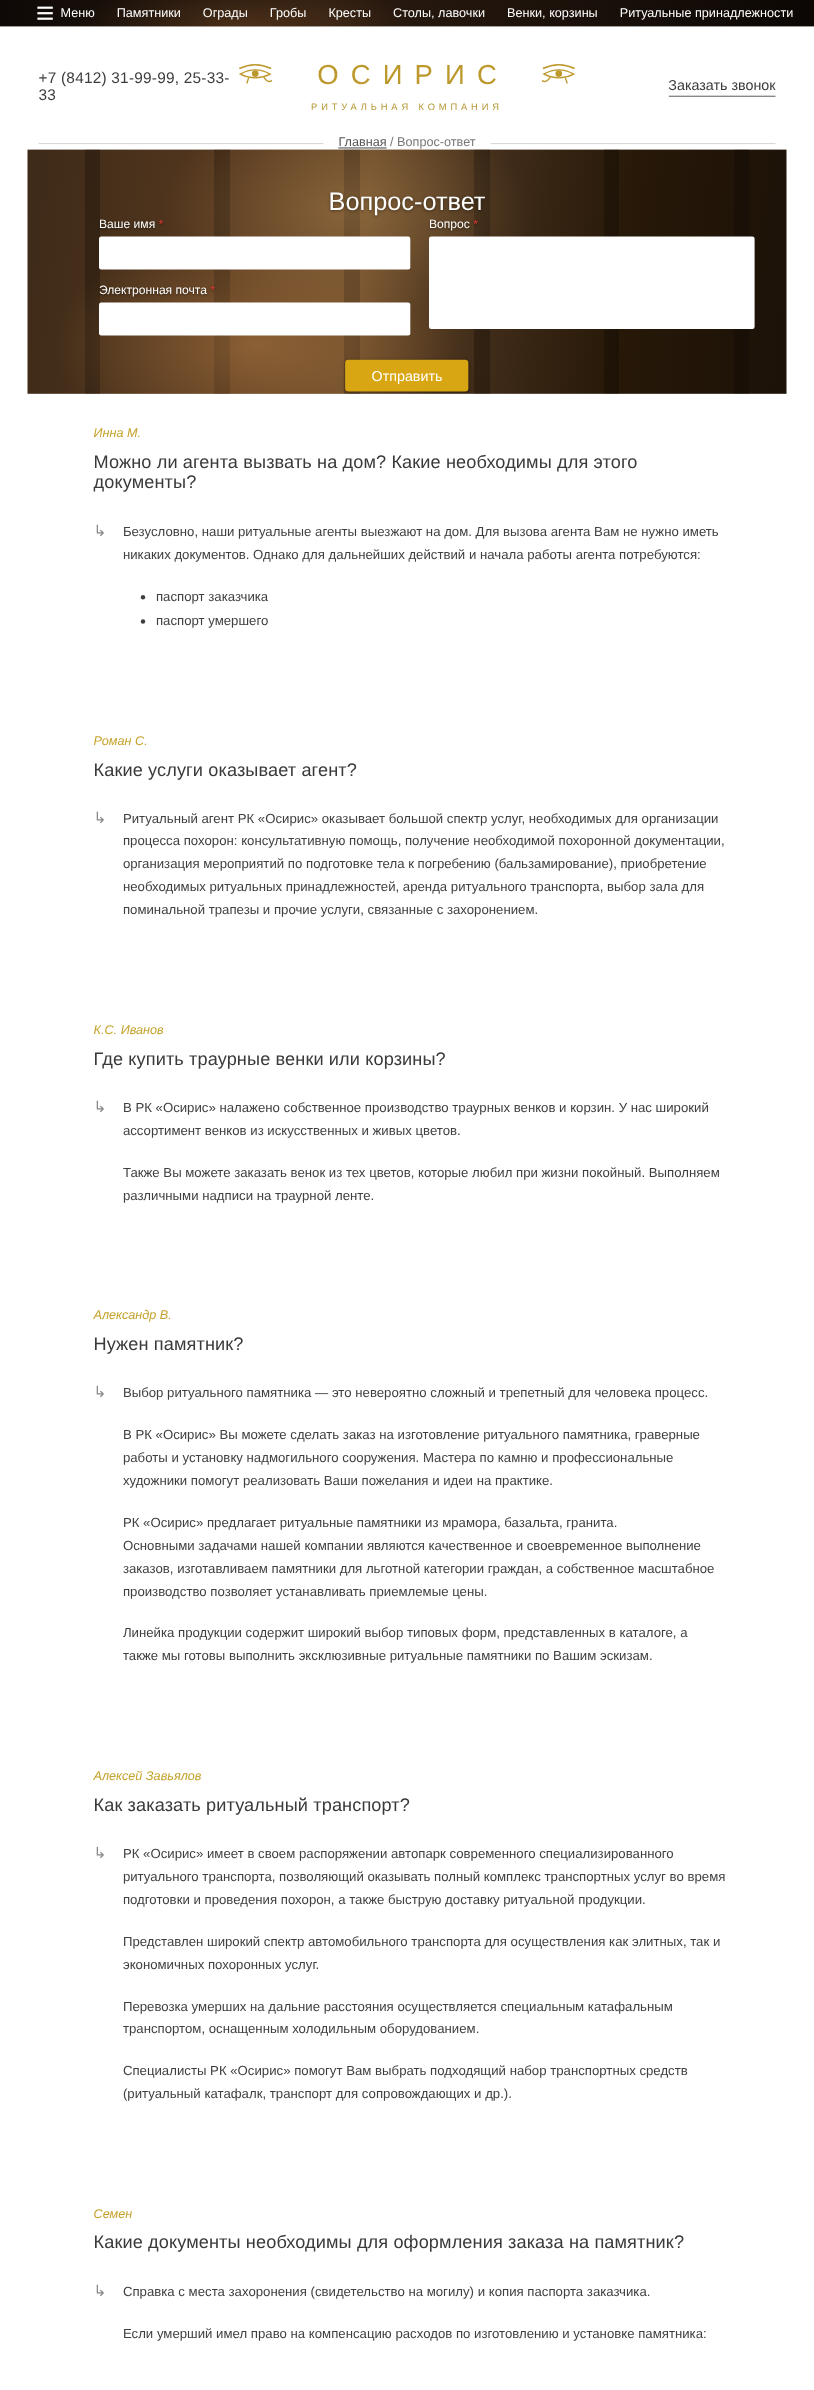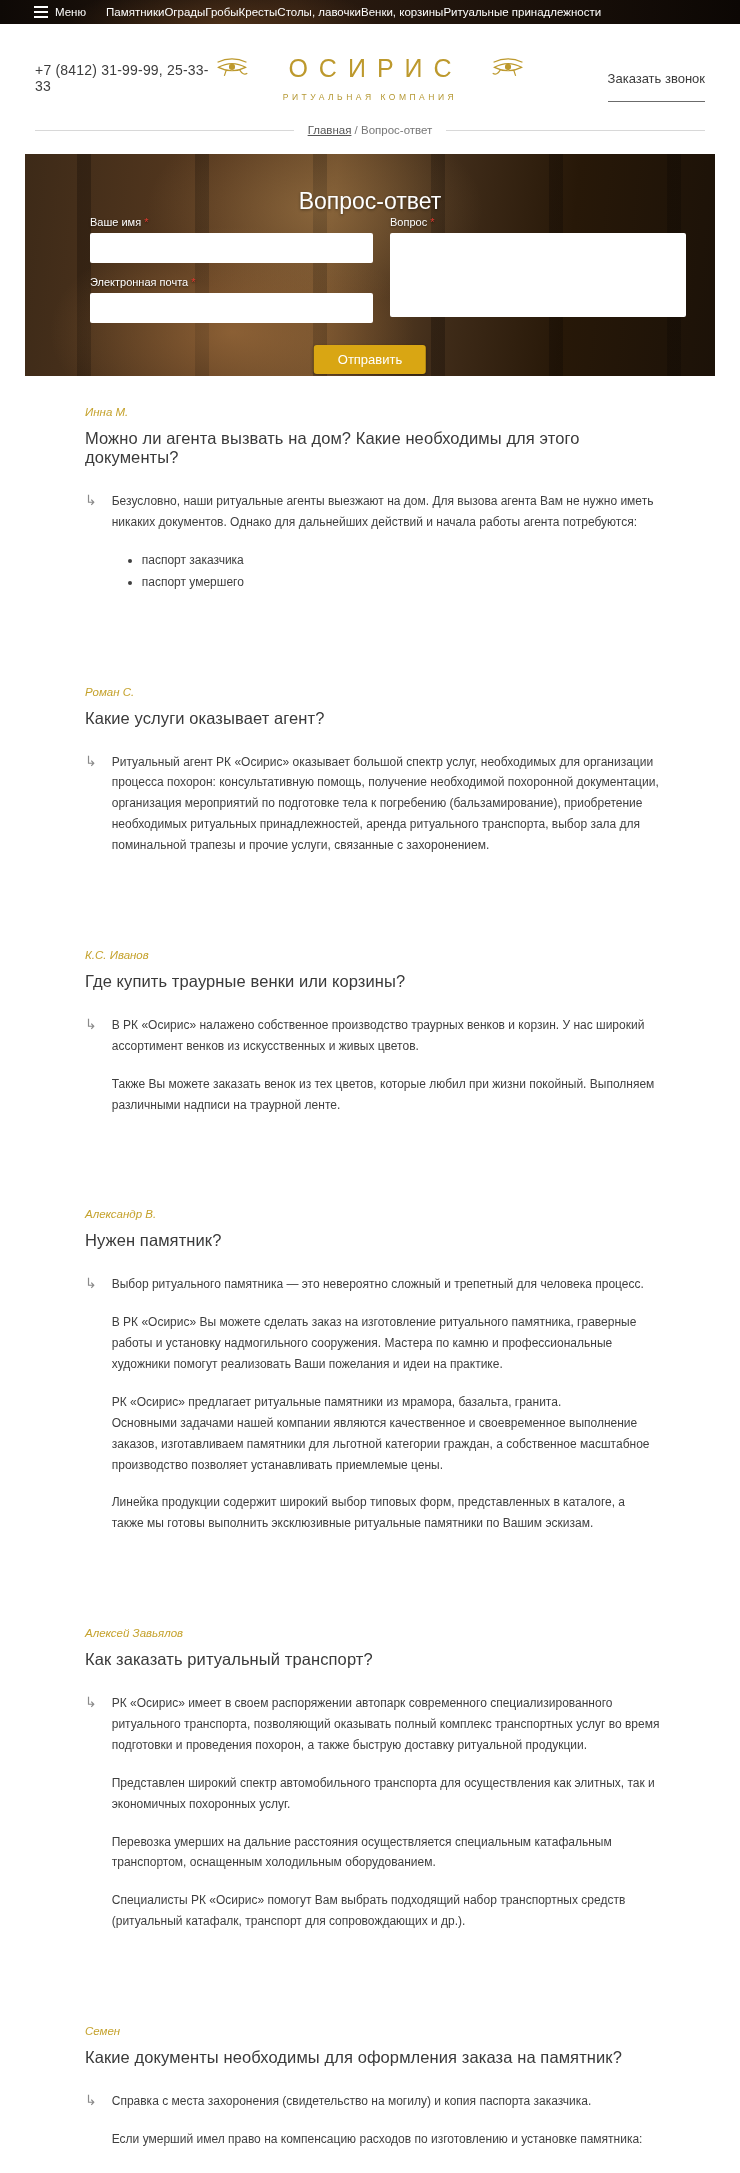--- a/index.html
+++ b/index.html
@@ -20,24 +20,24 @@
   .nav-item { cursor: pointer; white-space: nowrap; }
 
   
   .header { display: flex; align-items: center; padding: 30px 35px 14px; }
   .header-phone { flex: 1; font-size: 14px; color: #3d3d3d; letter-spacing: .2px; }
   .logo { flex: 0 0 auto; text-align: center; }
   .logo-row { display: flex; align-items: center; justify-content: center; gap: 28px; }
   .logo-name { font-size: 25px; color: #bd992d; letter-spacing: 11px; text-indent: 11px; }
   .logo-tagline { margin-top: 9px; font-size: 8.5px; color: #b59833; letter-spacing: 3.5px; }
   .callback { flex: 1; text-align: right; }
-  .callback a { font-size: 13px; color: #3a3a3a; text-decoration: none; border-bottom: 1px solid #6b6b6b; padding-bottom: 15px; cursor: pointer; text-align: right; }
-
-  
-  .breadcrumb-row { display: flex; align-items: center; gap: 14px; padding: 8px 35px 18px; }
+  .callback a { font-size: 13px; color: #3a3a3a; text-decoration: none; border-bottom: 1px solid #6b6b6b; padding-bottom: 2px; cursor: pointer; text-align: right; }
+
+  
+  .breadcrumb-row { display: flex; align-items: center; gap: 14px; padding: 8px 35px 0; }
   .breadcrumb-row .line { flex: 1; height: 1px; background: #d8d8d8; }
   .breadcrumb { font-size: 11.5px; color: #777; white-space: nowrap; }
   .breadcrumb .home { color: #555; text-decoration: underline; cursor: pointer; }
 
   
   .hero {
     margin: 0 25px; height: 222px; position: relative; overflow: hidden;
     background:
       radial-gradient(ellipse 260px 150px at 30% 80%, rgba(186,130,72,.5), transparent 70%),
       radial-gradient(ellipse 240px 140px at 42% 25%, rgba(196,152,92,.35), transparent 70%),
@@ -82,21 +82,21 @@
 
   <div class="topnav">
     <span class="menu-toggle">
       <span class="hamburger">
           <i></i>
           <i></i>
           <i></i>
         </span>
       <span>Меню</span>
     </span>
-    <span style="display:flex;">
+    <span style="display:flex;gap:20px;">
         <span class="nav-item">Памятники</span>
         <span class="nav-item">Ограды</span>
         <span class="nav-item">Гробы</span>
         <span class="nav-item">Кресты</span>
         <span class="nav-item">Столы, лавочки</span>
         <span class="nav-item">Венки, корзины</span>
         <span class="nav-item">Ритуальные принадлежности</span>
       </span>
   </div>
 

